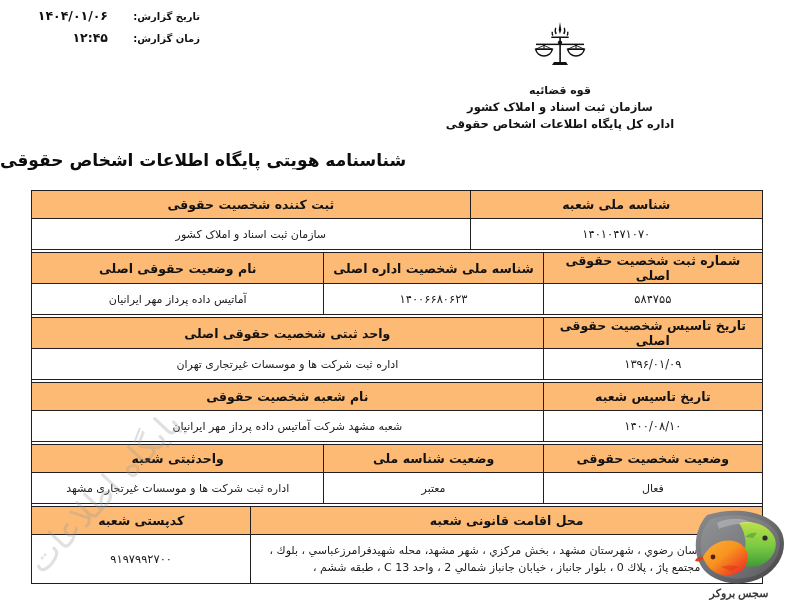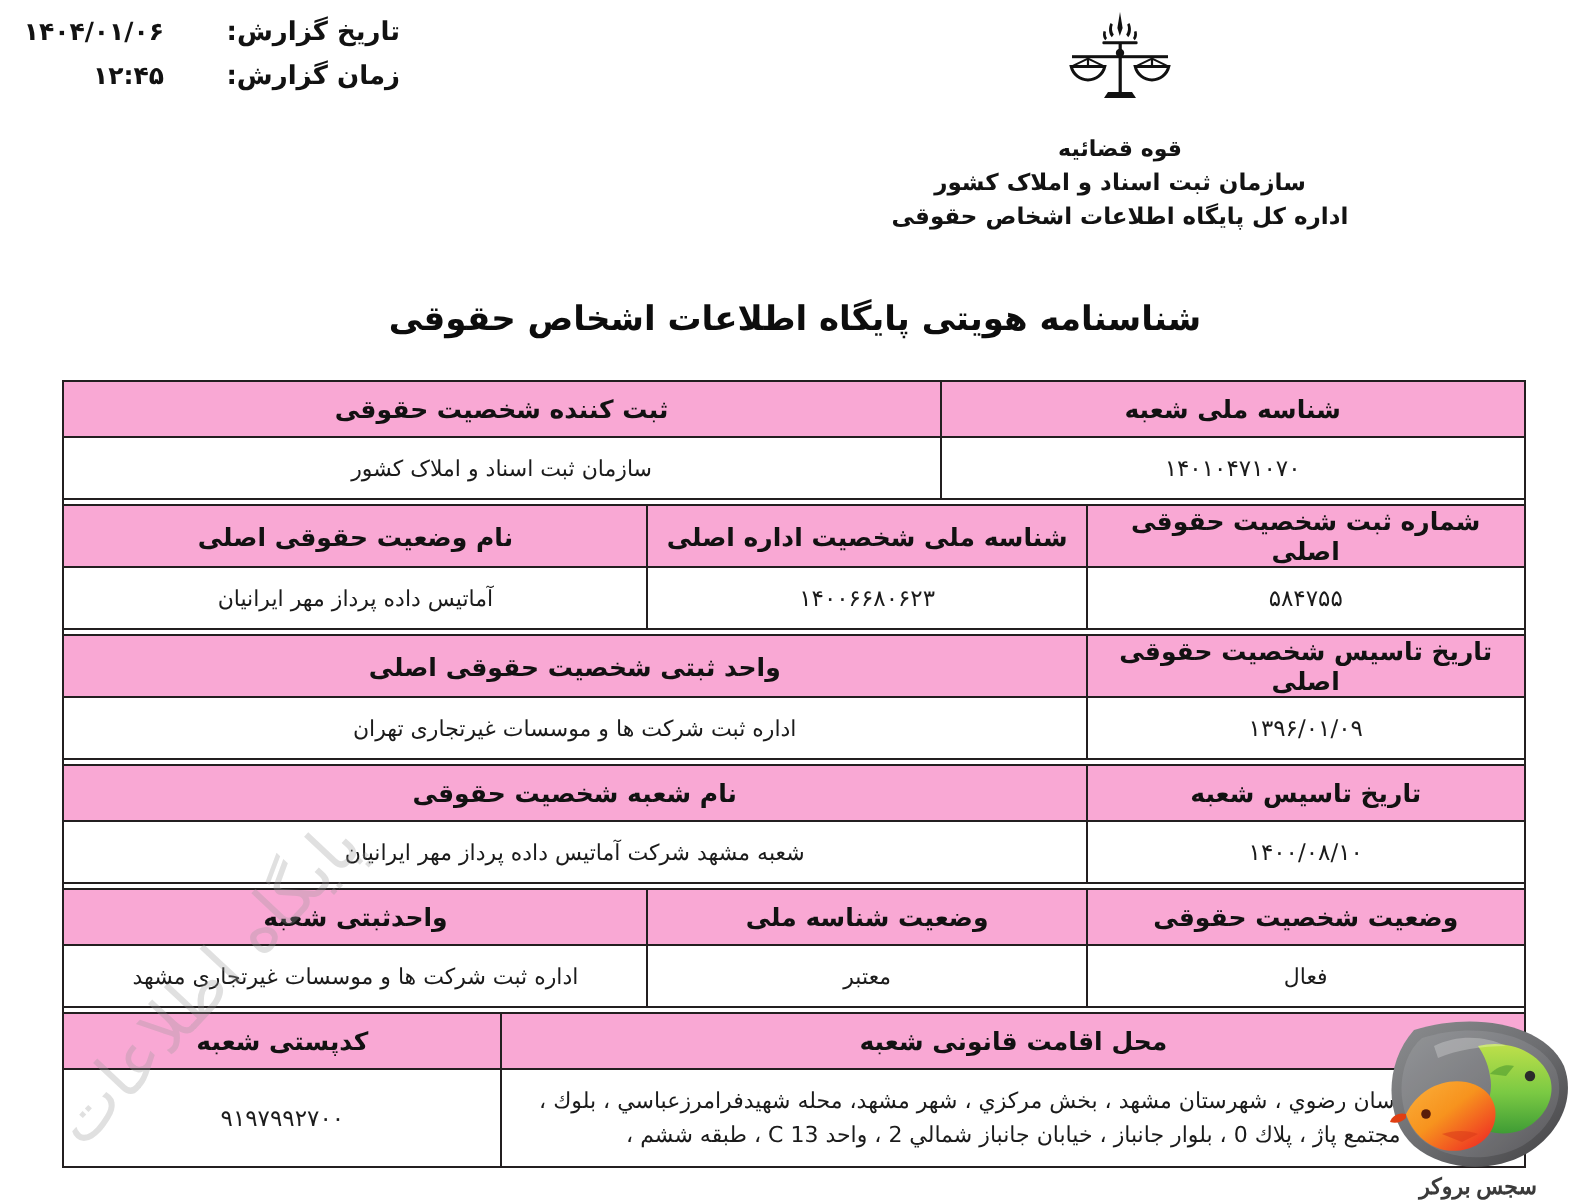--- a/index.html
+++ b/index.html
@@ -26,41 +26,40 @@
     direction: rtl;
   }
   .meta-row {
     display: flex;
     align-items: baseline;
     justify-content: flex-start;
     height: 22px;
     padding-right: 130px;
   }
   .meta-label {
-    font-size: 13px;
+    font-size: 10px;
     font-weight: bold;
     color: #121212;
     white-space: nowrap;
     width: 92px;
     text-align: right;
   }
   .meta-value {
     font-size: 12.5px;
     font-weight: bold;
     color: #121212;
     white-space: nowrap;
     direction: ltr;
     unicode-bidi: embed;
-    margin-right: 26px;
   }
 
   
   .emblem-block {
     position: absolute;
-    top: 4px;
+    top: 20px;
     right: 0;
     width: 470px;
     text-align: center;
   }
   .emblem {
     width: 70px;
     height: 62px;
     margin: 0 auto 1px auto;
     display: block;
   }
@@ -72,21 +71,21 @@
     letter-spacing: 0.2px;
   }
   .org-line.first { font-size: 11px; margin-top: -1px; }
 
   
   .doc-title {
     position: absolute;
     top: 150px;
     right: 0;
     width: 795px;
-    text-align: center;
+    text-align: left;
     font-size: 17px;
     font-weight: bold;
     color: #0d0d0d;
     letter-spacing: 0.1px;
   }
 
   
   .sheet {
     position: absolute;
     top: 190px;
@@ -99,21 +98,21 @@
     table-layout: fixed;
     direction: rtl;
   }
   table.idtable td {
     border: 1px solid #231f20;
     padding: 0 6px;
     vertical-align: middle;
     text-align: center;
   }
   tr.hrow td {
-    background: #f9a8d4;
+    background: #fdba74;
     height: 27px;
     font-size: 12.5px;
     font-weight: bold;
     color: #121212;
     line-height: 15px;
   }
   tr.vrow td {
     background: #ffffff;
     height: 30px;
     font-size: 11px;

